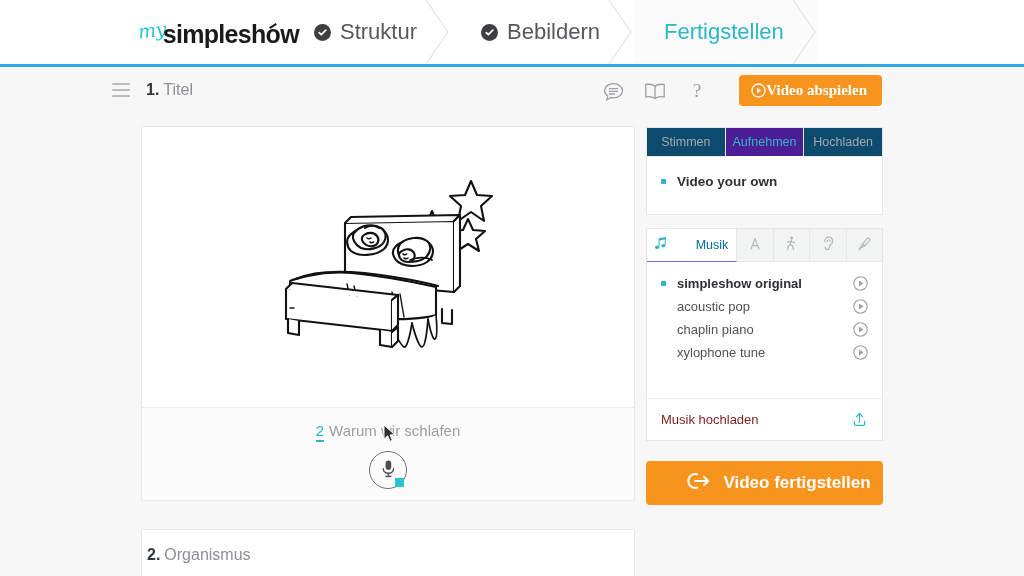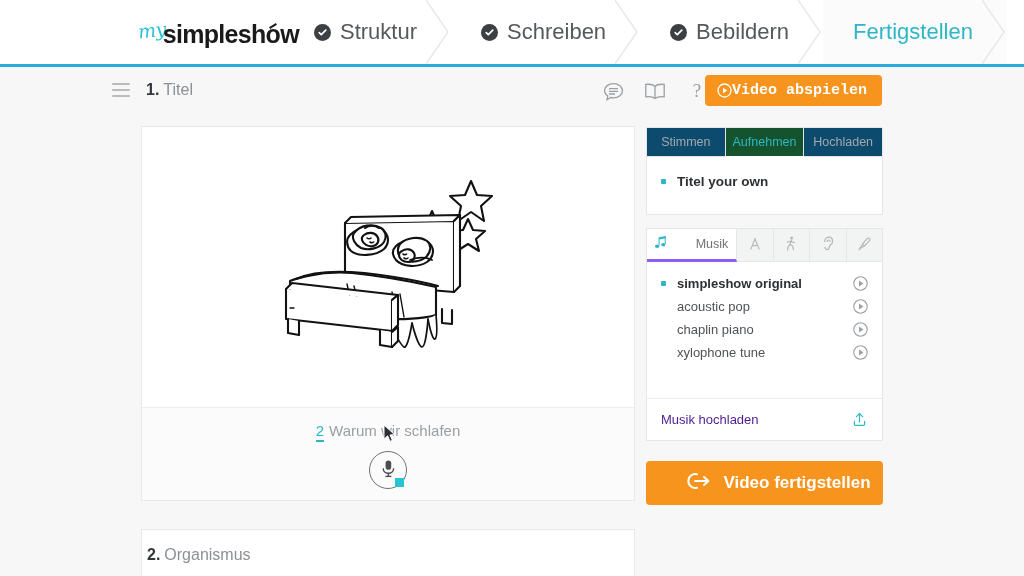--- a/index.html
+++ b/index.html
@@ -136,21 +136,21 @@
     height: 31px;
     background: #f7941e;
     border: none;
     border-radius: 4px;
     color: #fff;
     font-size: 15px;
     font-weight: bold;
     padding: 0 15px 0 12px;
     display: flex; align-items: center; 
     cursor: pointer;
-    font-family: Liberation Mono, monospace;
+    font-family: Liberation Serif, serif;
   }
   .btn-play .pl-ic { display: flex; }
 
   
   .scene-card {
     position: absolute;
     left: 141px; top: 126px;
     width: 494px; height: 375px;
     background: #ffffff;
     border: 1px solid #e8e9ea;
@@ -244,21 +244,21 @@
     flex: 1;
     display: flex; align-items: center; justify-content: center;
     font-size: 12.5px;
     color: #a3a8ab;
     background: #0c4a6e;
     border-right: 1px solid #e5e6e7;
     cursor: pointer;
   }
   .seg-tab:last-child { border-right: none; }
   .seg-tab.active {
-    background: #14532d;
+    background: #4c1d95;
     color: #2eb6c6;
     border-bottom: 1px solid #ffffff;
     margin-bottom: -1px;
   }
 
   .voice-body { padding: 17px 0 0 14px; }
   .row-item {
     display: flex; align-items: center;
     font-size: 13.5px;
     color: #4f5356;
@@ -287,23 +287,23 @@
     gap: 5px;
     font-size: 12.5px;
     color: #a9aeb1;
     background: #f2f3f3;
     border-right: 1px solid #e5e6e7;
     cursor: pointer;
   }
   .music-tab:last-child { border-right: none; }
   .music-tab.active {
     background: #ffffff;
-    color: #737373;
+    color: #0369a1;
     flex: 0 0 90px;
-    border-bottom: 3px solid #8b5cf6;
+    border-bottom: 1px solid #8b5cf6;
     margin-bottom: -1px;
     gap: 29px;
   }
 
   .track-list { padding: 10px 0 0 0; }
   .track {
     display: flex; align-items: center;
     height: 23px;
     padding: 0 14px;
     font-size: 13px;
@@ -319,21 +319,21 @@
     display: flex;
   }
   .upload-row {
     position: absolute;
     left: 0; bottom: 0;
     width: 100%; height: 42px;
     border-top: 1px solid #ececec;
     display: flex; align-items: center;
     padding: 0 14px;
     font-size: 13px;
-    color: #4c1d95;
+    color: #7f1d1d;
     cursor: pointer;
   }
   .upload-row .u-label { flex: 1; }
   .upload-ic { color: #2eb6c6; display: flex; }
 
   .btn-finish {
     position: absolute;
     left: 646px; top: 461px;
     width: 237px; height: 44px;
     background: #f7941e;
@@ -367,33 +367,20 @@
           </svg>
       </span>
       <span class="nav-label">Struktur</span>
       <span class="sep">
         <svg width="26" height="64" viewBox="0 0 26 64">
             <path d="M0 0 L22 32 L0 64" stroke="#e4e5e6" stroke-width="1.3" fill="none"></path>
           </svg>
       </span>
     </div>
 
-    <div class="nav-tab">
-      <span class="check-icon">
-        <svg width="11" height="11" viewBox="0 0 11 11">
-            <path d="M2.2 5.6 L4.3 7.7 L8.8 3.1" stroke="#fff" stroke-width="1.7" fill="none" stroke-linecap="round" stroke-linejoin="round"></path>
-          </svg>
-      </span>
-      <span class="nav-label">Schreiben</span>
-      <span class="sep">
-        <svg width="26" height="64" viewBox="0 0 26 64">
-            <path d="M0 0 L22 32 L0 64" stroke="#e4e5e6" stroke-width="1.3" fill="none"></path>
-          </svg>
-      </span>
-    </div>
 
     <div class="nav-tab">
       <span class="check-icon">
         <svg width="11" height="11" viewBox="0 0 11 11">
             <path d="M2.2 5.6 L4.3 7.7 L8.8 3.1" stroke="#fff" stroke-width="1.7" fill="none" stroke-linecap="round" stroke-linejoin="round"></path>
           </svg>
       </span>
       <span class="nav-label">Bebildern</span>
       <span class="sep">
         <svg width="26" height="64" viewBox="0 0 26 64">
@@ -541,21 +528,21 @@
 
 <div class="side-panel panel-voice">
   <div class="seg-tabs">
     <div class="seg-tab">Stimmen</div>
     <div class="seg-tab active">Aufnehmen</div>
     <div class="seg-tab">Hochladen</div>
   </div>
   <div class="voice-body">
     <div class="row-item selected">
       <span class="bullet"></span>
-      <span>Titel your own</span>
+      <span>Video your own</span>
     </div>
   </div>
 </div>
 
 <div class="side-panel panel-music">
 
   <div class="music-tabs">
     <div class="music-tab active">
       <span>
         <svg width="12" height="13" viewBox="0 0 12 13" fill="#2eb6c6">

